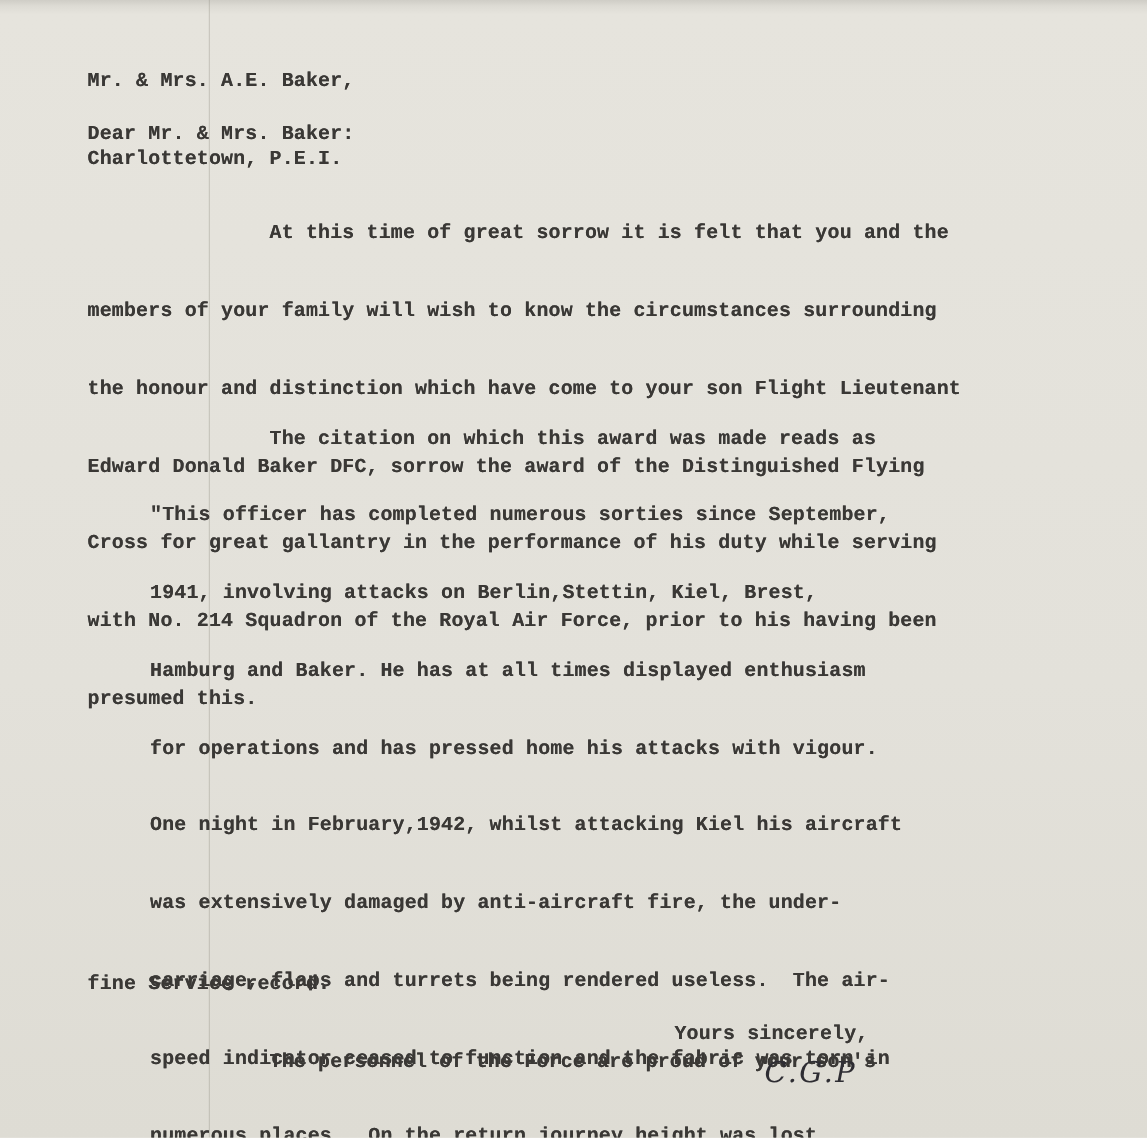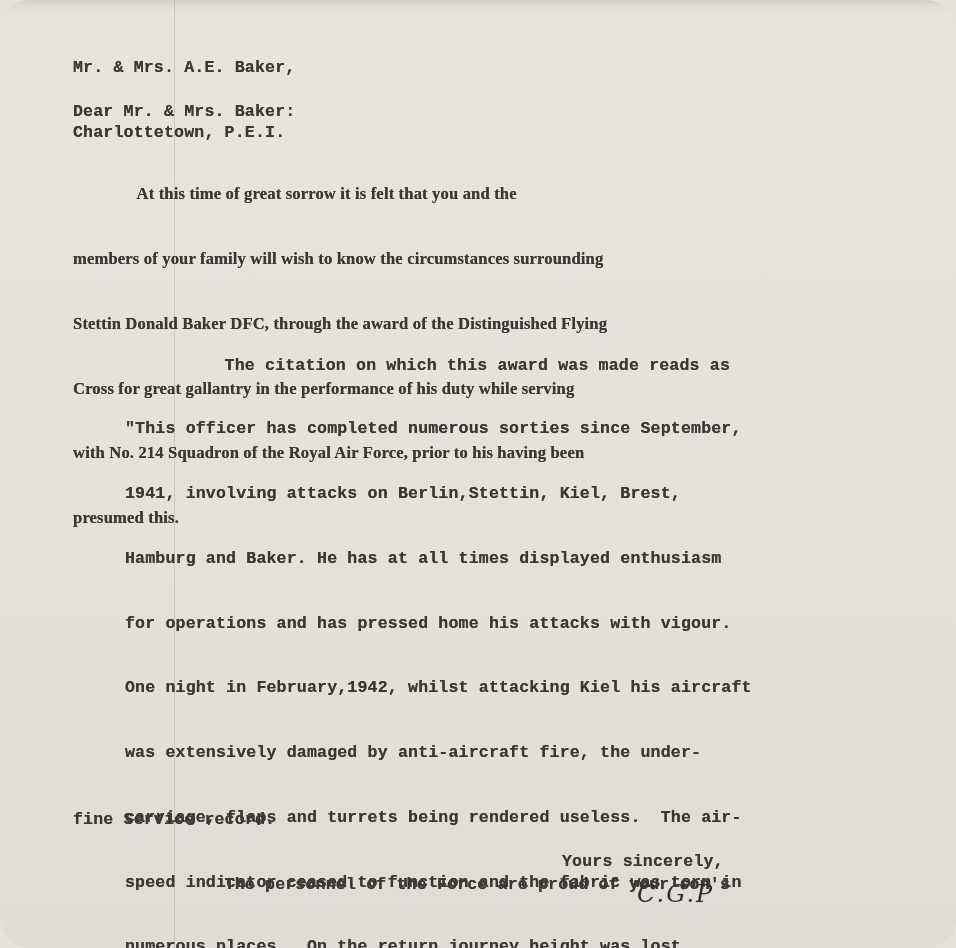--- a/index.html
+++ b/index.html
@@ -4,40 +4,39 @@
   <style>
     html, body { margin: 0; padding: 0; }
     body {
       width: 956px; height: 948px; overflow: hidden;
       background: #e4e2db;
       position: relative;
     }
     .page {
       position: absolute; left: 0; top: 0; width: 956px; height: 948px;
       background: linear-gradient(180deg, #cfcdc6 0px, #dddbd4 5px, #e6e4dd 12px, #e3e1da 60%, #dedcd4 100%);
-      border-radius: 30px;
     }
     .fold {
       position: absolute; left: 174px; top: 0; width: 1px; height: 948px;
       background: rgba(150,145,135,0.35);
     }
     .t {
       position: absolute;
       font-family: "Liberation Mono", "DejaVu Sans Mono", monospace;
       font-size: 16.6px;
       color: #3a3835;
       white-space: pre;
       line-height: 21.6px;
       letter-spacing: 0.15px;
       font-weight: bold;
       text-shadow: 0 0 0.4px #555;
     }
     .addr { left: 73px; top: 14px; }
     .salutation { left: 73px; top: 101px; }
-    .p1 { left: 73px; top: 140px; font-family: Liberation Serif, serif; }
+    .p1 { left: 73px; top: 140px; }
     .p2 { left: 73px; top: 312px; }
     .quote { left: 125px; top: 375px; }
     .p3 { left: 73px; top: 766px; }
     .closing { left: 562px; top: 851px; }
     .signature {
       position: absolute; left: 598px; top: 880px;
       font-family: "DejaVu Serif", serif; font-style: italic;
       font-size: 24px; color: #2e2d33; letter-spacing: 2px; margin-left: 39px;
     }
     .line { display: block; }
@@ -51,21 +50,22 @@
   <div class="t addr">
     <span class="line">Mr. &amp; Mrs. A.E. Baker,</span>
     <span class="line">Charlottetown, P.E.I.</span>
   </div>
 
   <div class="t salutation">Dear Mr. &amp; Mrs. Baker:</div>
 
   <div class="t p1">
     <span class="line">               At this time of great sorrow it is felt that you and the</span>
     <span class="line">members of your family will wish to know the circumstances surrounding</span>
-    <span class="line">Stettin Donald Baker DFC, through the award of the Distinguished Flying</span>
+    <span class="line">the honour and distinction which have come to your son Flight Lieutenant</span>
+    <span class="line">Edward Donald Baker DFC, sorrow the award of the Distinguished Flying</span>
     <span class="line">Cross for great gallantry in the performance of his duty while serving</span>
     <span class="line">with No. 214 Squadron of the Royal Air Force, prior to his having been</span>
     <span class="line">presumed this.</span>
   </div>
 
   <div class="t p2">
     <span class="line">               The citation on which this award was made reads as</span>
   </div>
 
   <div class="t quote">

